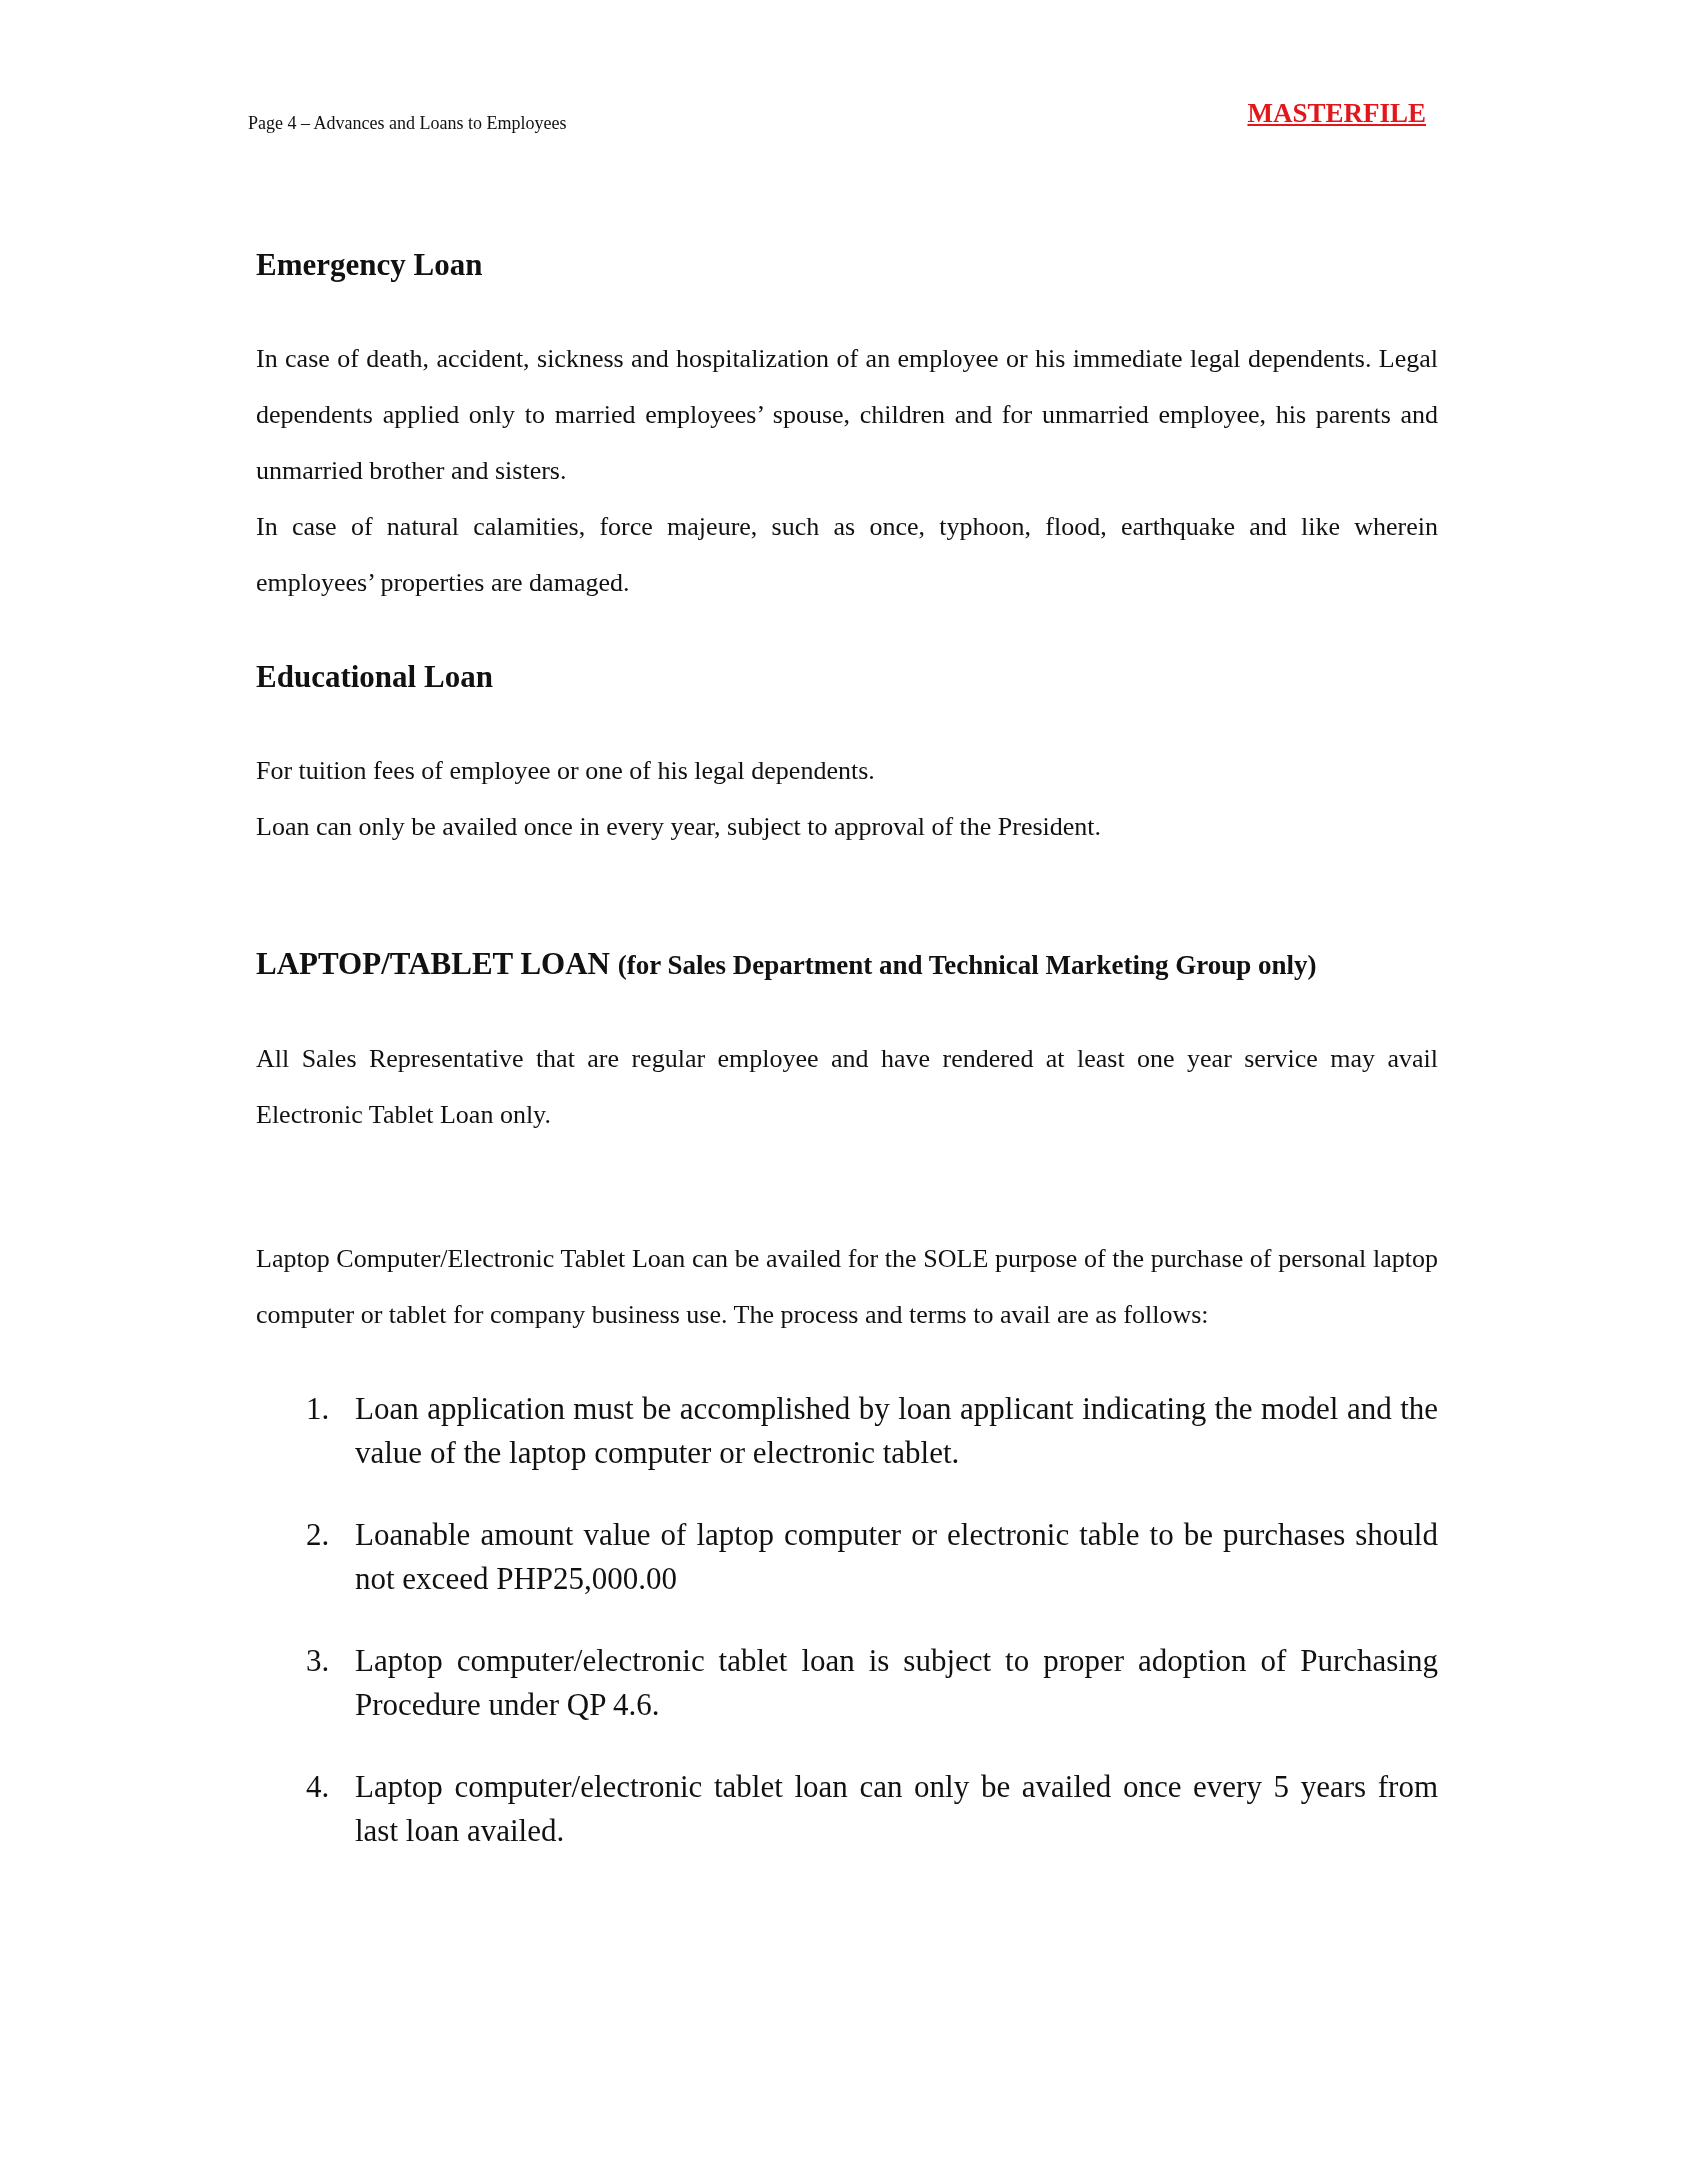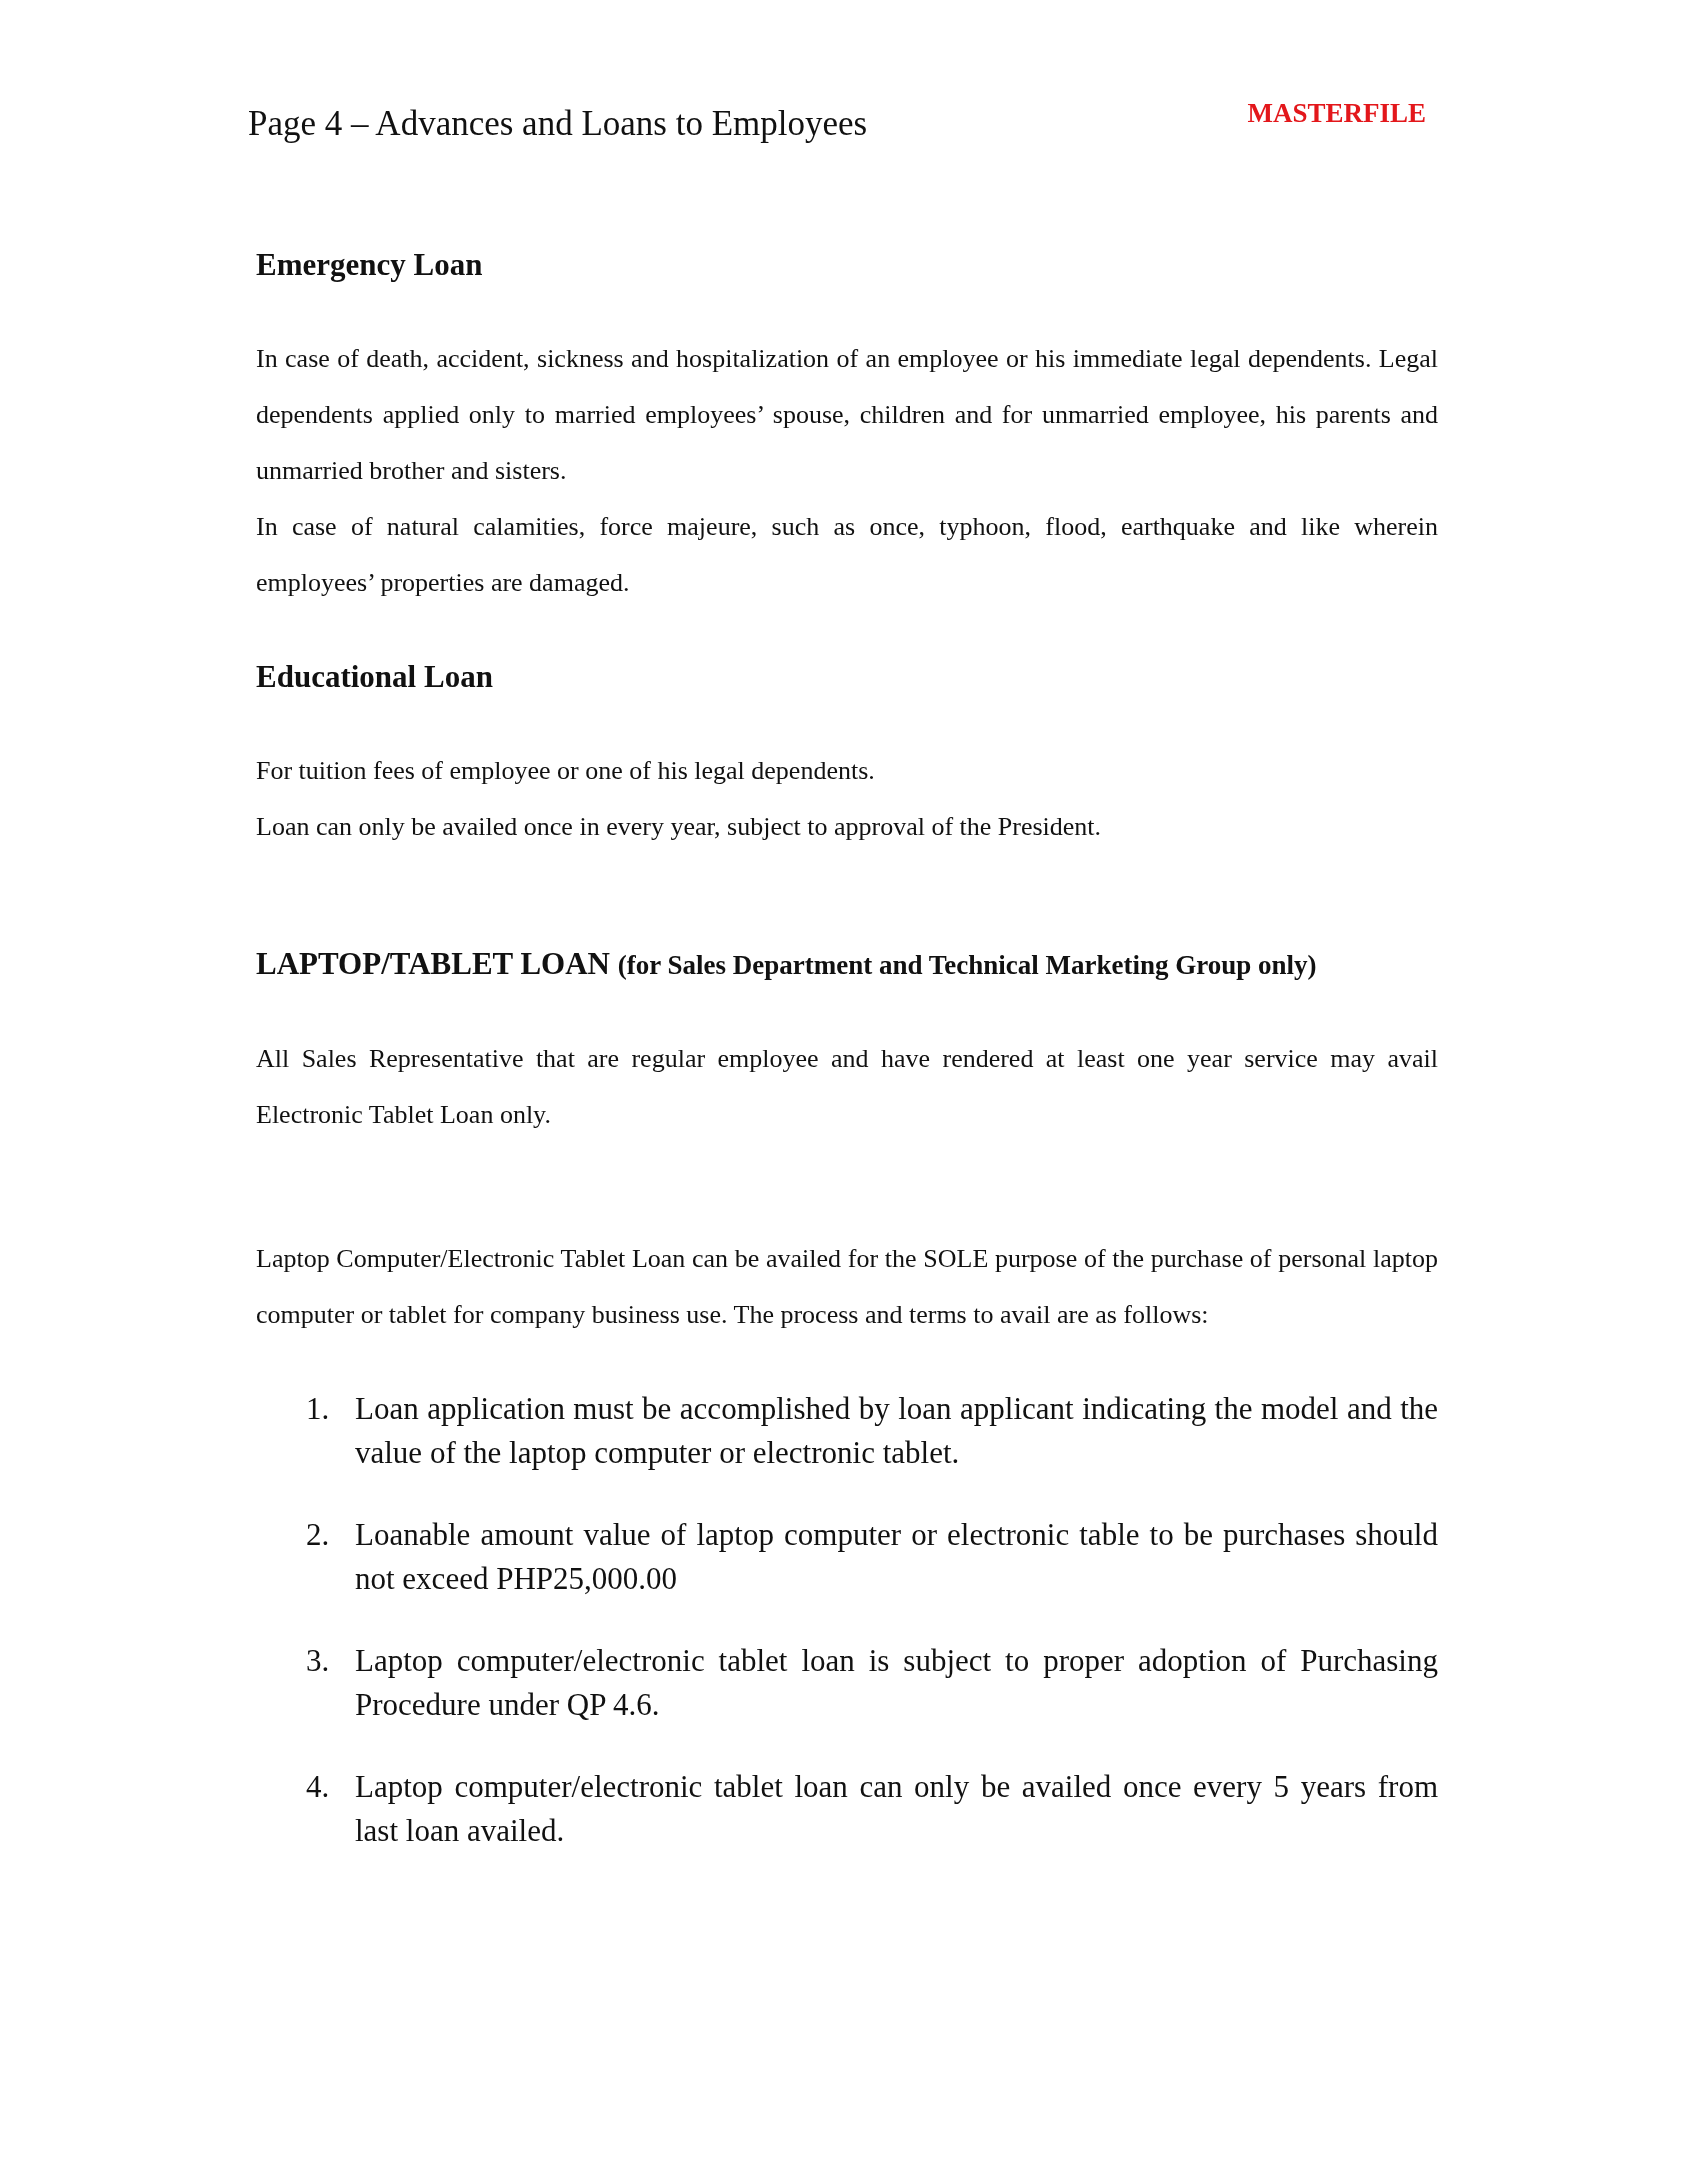--- a/index.html
+++ b/index.html
@@ -1,19 +1,19 @@
 <!DOCTYPE html>
 <html><head>
   <meta charset="utf-8">
   <style>
     html, body { margin: 0; padding: 0; background: #ffffff; }
     body { width: 1683px; height: 2178px; position: relative; overflow: hidden;
            font-family: "Liberation Serif", "DejaVu Serif", serif; color: #111; }
-    .header-left { position: absolute; left: 248px; top: 104px; font-size: 35px; }
-    .header-right { position: absolute; right: 257px; top: 98px; font-size: 27px; font-weight: bold; color: #e3171b; }
+    .header-left { position: absolute; left: 248px; top: 113px; font-size: 18px; }
+    .header-right { position: absolute; right: 257px; top: 98px; font-size: 27px; font-weight: bold; color: #e3171b; text-decoration: underline; }
     .content { position: absolute; left: 248px; width: 1182px; top: 243px; margin-left: 8px; }
     .heading { font-size: 31px; font-weight: bold; margin: 0; line-height: 44px; }
     .heading .sub { font-size: 27px; text-align: center; }
     .para { font-size: 26px; line-height: 56px; text-align: justify; margin: 0; }
     .gap-sm { height: 44px; }
     .gap-lg { height: 87px; }
     ol { margin: 0; padding: 0; list-style: none; }
     li { position: relative; padding-left: 99px; font-size: 31px; line-height: 44px; text-align: justify; margin-bottom: 38px; }
     li .num { position: absolute; left: 50px; top: 0; }
   </style>

